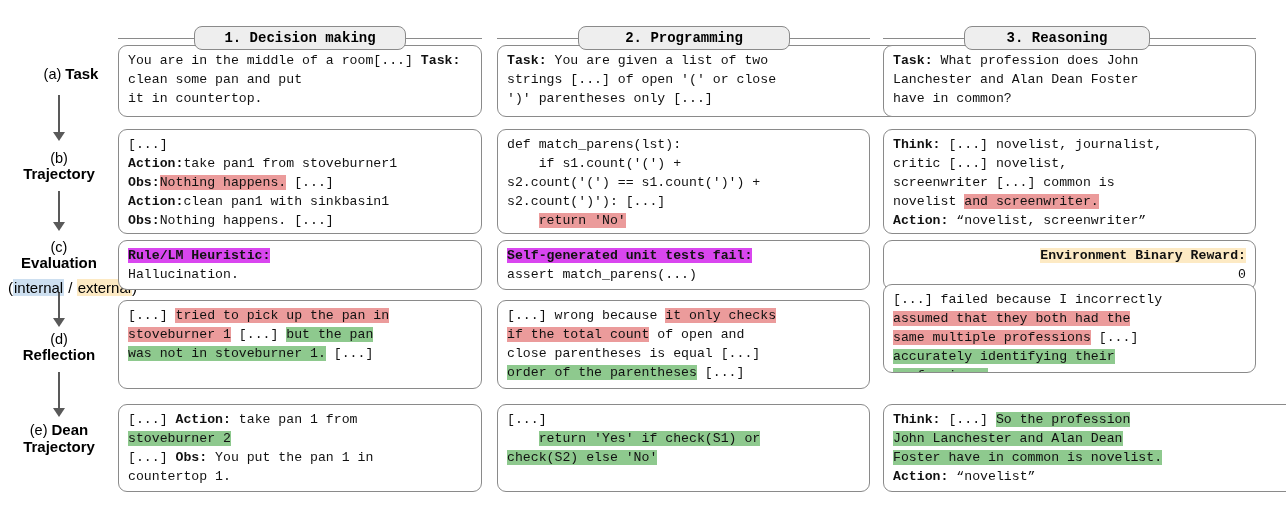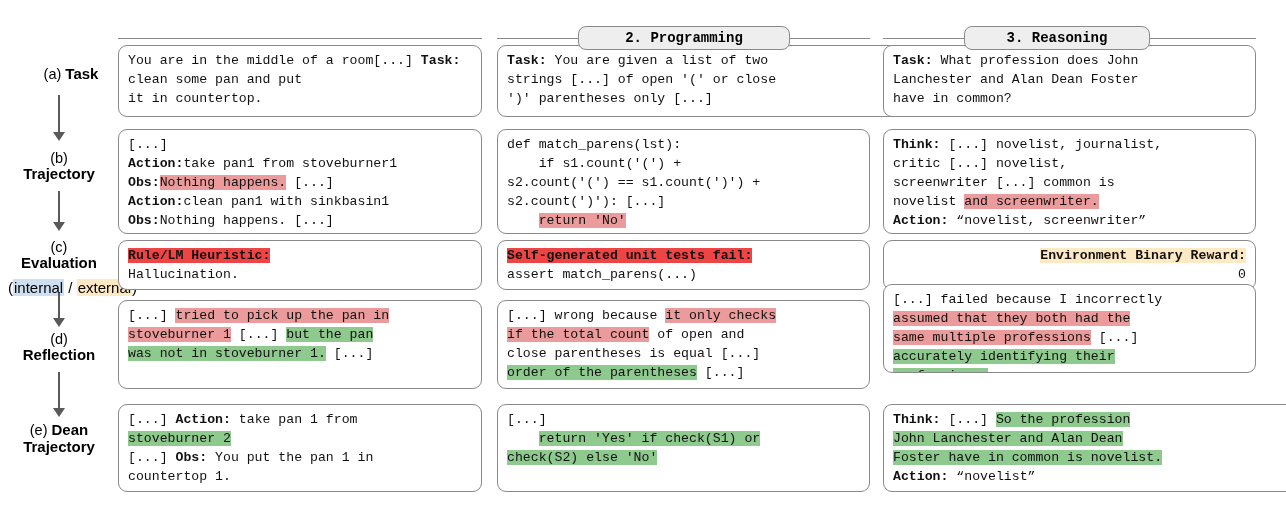--- a/index.html
+++ b/index.html
@@ -67,32 +67,33 @@
     text-align:center;
     line-height:22px;
     height:24px;
     z-index:3;
   }
   
   .hdrline{position:absolute;height:1.3px;background:#8a8a8a;z-index:1;}
 
   .red{background:#eb9b9b;}
   .green{background:#8ec98e;}
-  .blue{background:#ef4444;text-align:center;}
+  .blue{background:#d946ef;text-align:center;}
   .yellow{background:#fdeac4;}
 </style>
 </head>
 <body>
 
 <div class="stage">
 
   <div class="hdrline" style="left:118px;top:38px;width:364px;"></div>
   <div class="hdrline" style="left:497px;top:38px;width:373px;"></div>
   <div class="hdrline" style="left:883px;top:38px;width:373px;"></div>
 
+  <div class="hdr" style="left:194px;top:26px;width:212px;">1. Decision making</div>
   <div class="hdr" style="left:578px;top:26px;width:212px;">2. Programming</div>
   <div class="hdr" style="left:964px;top:26px;width:186px;">3. Reasoning</div>
 
   <div class="labelcol">
 
     <div class="rowlabel" style="top:66px;margin-left:12px;">
       <span class="paren">(a)</span><span>&nbsp;</span><span class="bold">Task</span>
     </div>
 
     <div class="rowlabel" style="top:150px;">

